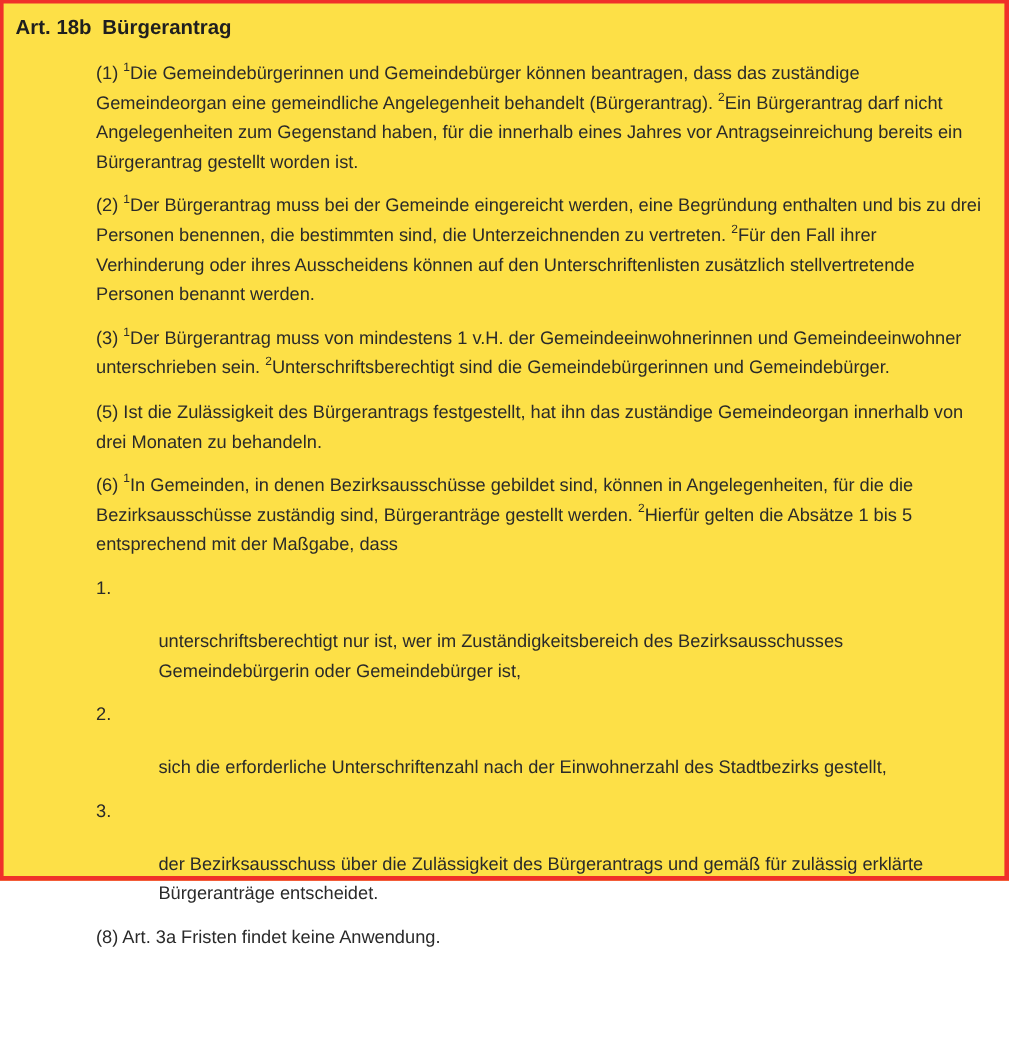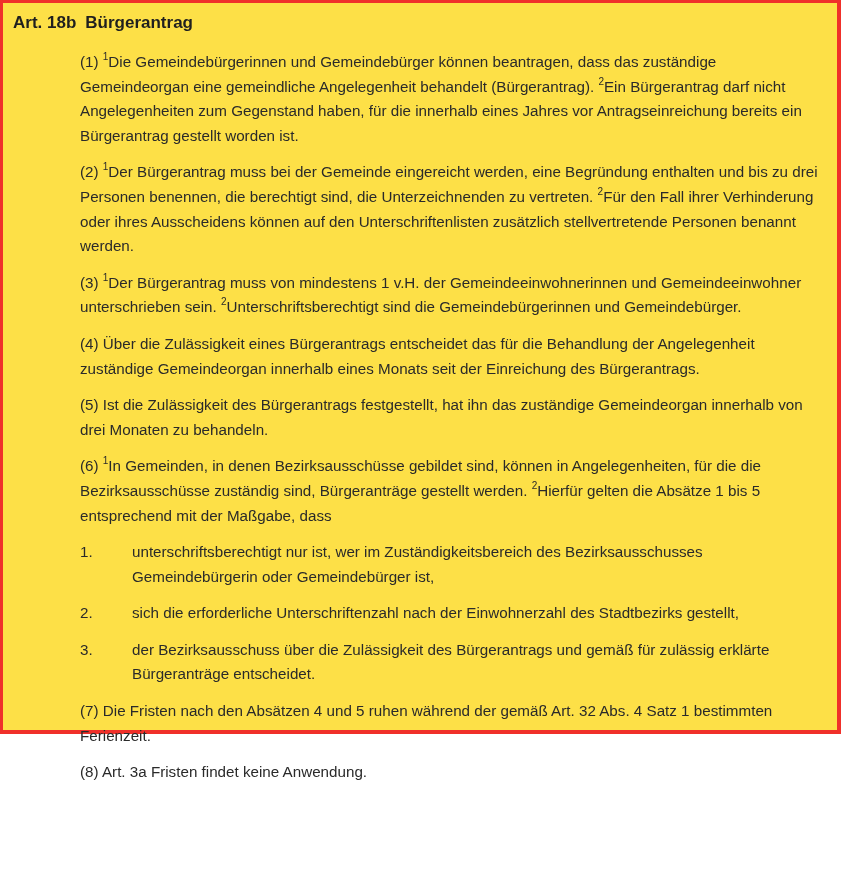--- a/index.html
+++ b/index.html
@@ -17,52 +17,48 @@
   .title .num { margin-right:9px; }
   .body {
     position:absolute; left:77px; top:47px; width:745px;
     font-size:15.2px; line-height:24.6px; color:#2a2a2a;
   }
   .para { margin:0 0 12px 0; }
   sup { font-size:10px; line-height:0; position:relative; top:-1px; vertical-align:super; }
   .list { margin:0 0 12px 0; padding:0; }
   .li { display:flex; margin:0 0 12px 0; }
   .li .n { width:52px; flex:0 0 52px; }
-  .li .t { flex:1; }
+  .li .t { flex:1;margin-top:44px; }
 </style>
 </head>
 <body>
 
 <div class="frame" style="border-color: rgb(240, 48, 42);">
   <div class="doc">
     <div class="title">
       <span class="num">Art. 18b</span><span>Bürgerantrag</span>
     </div>
 
     <div class="body">
 
       <p class="para">
         <span>(1)</span>
         <sup>1</sup><span>Die Gemeindebürgerinnen und Gemeindebürger können beantragen, dass das zuständige Gemeindeorgan eine gemeindliche Angelegenheit behandelt (Bürgerantrag). </span><sup>2</sup><span>Ein Bürgerantrag darf nicht Angelegenheiten zum Gegenstand haben, für die innerhalb eines Jahres vor Antragseinreichung bereits ein Bürgerantrag gestellt worden ist.</span>
       </p>
 
       <p class="para">
         <span>(2)</span>
-        <sup>1</sup><span>Der Bürgerantrag muss bei der Gemeinde eingereicht werden, eine Begründung enthalten und bis zu drei Personen benennen, die berechtigt sind, die Unterzeichnenden zu vertreten. </span><sup>2</sup><span>Für den Fall ihrer Verhinderung oder ihres Ausscheidens können auf den Unterschriftenlisten zusätzlich stellvertretende Personen benannt werden.</span>
+        <sup>1</sup><span>Der Bürgerantrag muss bei der Gemeinde eingereicht werden, eine Begründung enthalten und bis zu drei Personen benennen, die bestimmten sind, die Unterzeichnenden zu vertreten. </span><sup>2</sup><span>Für den Fall ihrer Verhinderung oder ihres Ausscheidens können auf den Unterschriftenlisten zusätzlich stellvertretende Personen benannt werden.</span>
       </p>
 
       <p class="para">
         <span>(3)</span>
         <sup>1</sup><span>Der Bürgerantrag muss von mindestens 1 v.H. der Gemeindeeinwohnerinnen und Gemeindeeinwohner unterschrieben sein. </span><sup>2</sup><span>Unterschriftsberechtigt sind die Gemeindebürgerinnen und Gemeindebürger.</span>
       </p>
 
-      <p class="para">
-        <span>(4)</span>
-        <span>Über die Zulässigkeit eines Bürgerantrags entscheidet das für die Behandlung der Angelegenheit zuständige Gemeindeorgan innerhalb eines Monats seit der Einreichung des Bürgerantrags.</span>
-      </p>
 
       <p class="para">
         <span>(5)</span>
         <span>Ist die Zulässigkeit des Bürgerantrags festgestellt, hat ihn das zuständige Gemeindeorgan innerhalb von drei Monaten zu behandeln.</span>
       </p>
 
       <p class="para">
         <span>(6)</span>
         <sup>1</sup><span>In Gemeinden, in denen Bezirksausschüsse gebildet sind, können in Angelegenheiten, für die die Bezirksausschüsse zuständig sind, Bürgeranträge gestellt werden. </span><sup>2</sup><span>Hierfür gelten die Absätze 1 bis 5 entsprechend mit der Maßgabe, dass</span>
       </p>
@@ -74,24 +70,20 @@
         <div class="li">
           <span class="n">2.</span>
           <span class="t">sich die erforderliche Unterschriftenzahl nach der Einwohnerzahl des Stadtbezirks gestellt,</span>
         </div>
         <div class="li">
           <span class="n">3.</span>
           <span class="t">der Bezirksausschuss über die Zulässigkeit des Bürgerantrags und gemäß für zulässig erklärte Bürgeranträge entscheidet.</span>
         </div>
       </div>
 
-      <p class="para">
-        <span>(7)</span>
-        <span>Die Fristen nach den Absätzen 4 und 5 ruhen während der gemäß Art. 32 Abs. 4 Satz 1 bestimmten Ferienzeit.</span>
-      </p>
 
       <p class="para">
         <span>(8)</span>
         <span>Art. 3a Fristen findet keine Anwendung.</span>
       </p>
     </div>
   </div>
 </div>
 
 </body></html>

